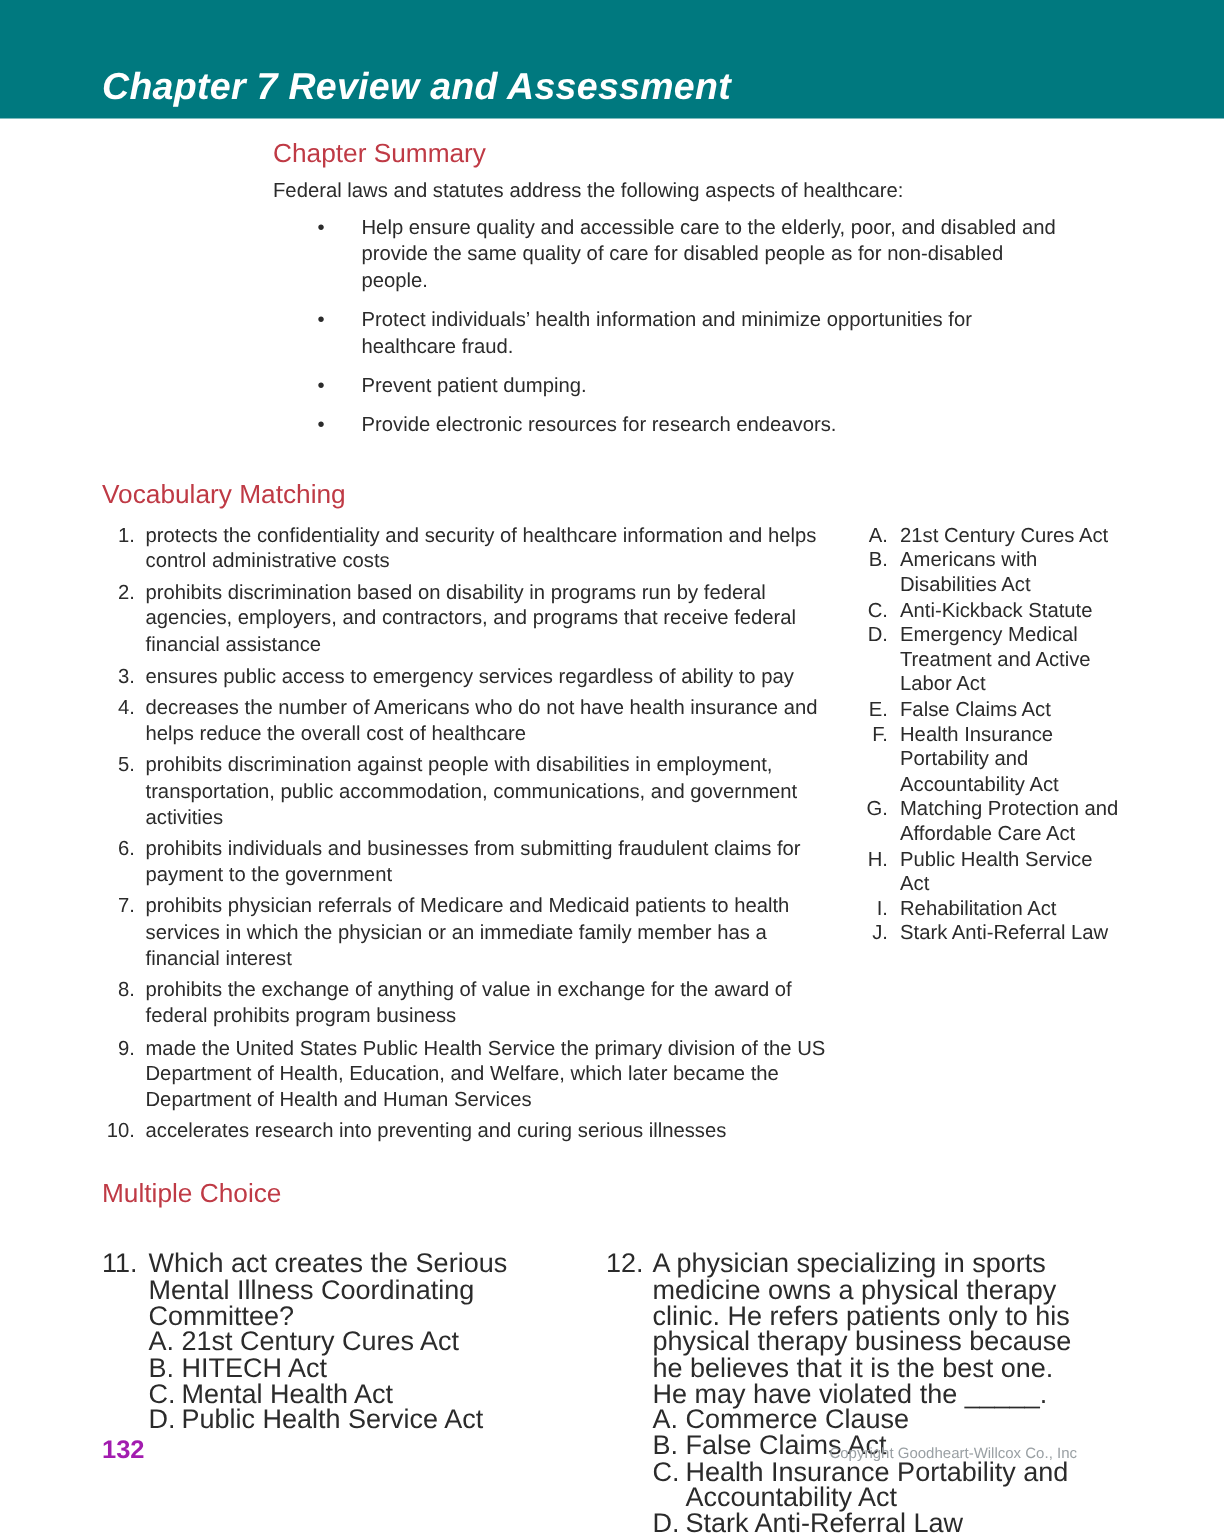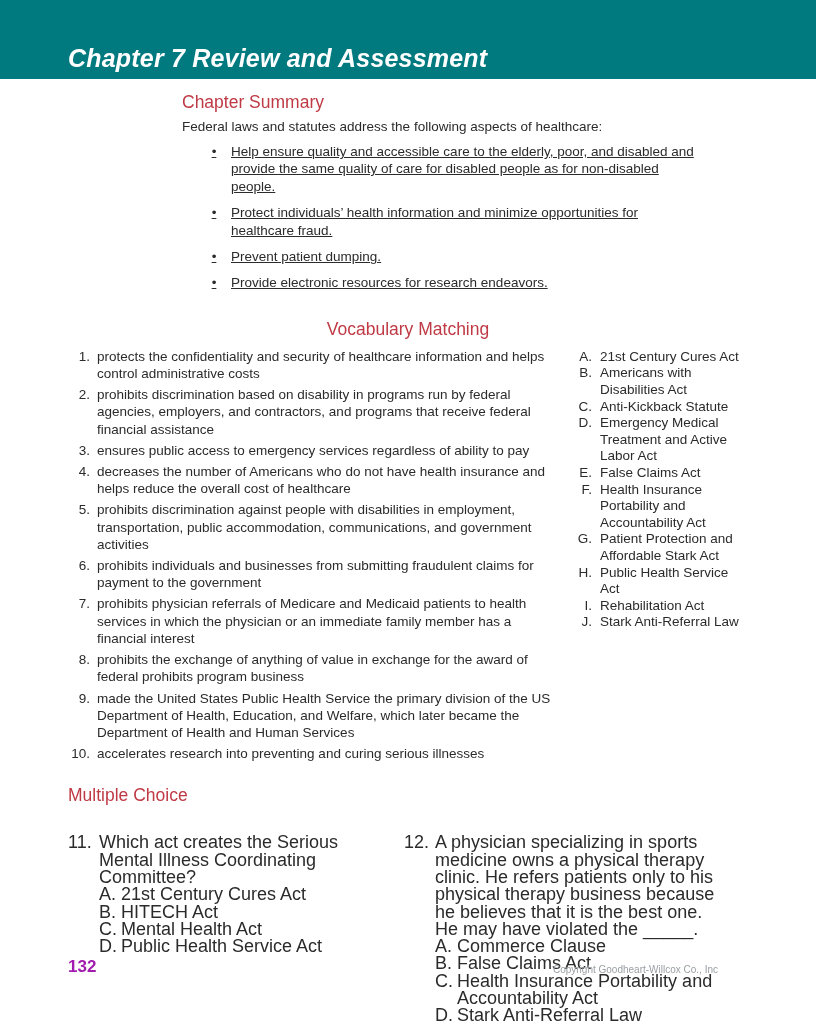--- a/index.html
+++ b/index.html
@@ -41,29 +41,29 @@
   .summary { margin-left: 114px; margin-top: 13px; width: 514px; }
   .summary h2 { margin-bottom: 5px; }
   .summary .intro { font-size: 13.5px; line-height: 17px; }
   .summary ul {
     list-style: none;
     margin: 8px 0 0 26px;
     display: flex; flex-direction: column; gap: 9px;
     width: 488px;
   }
   .summary li {
-    display: grid; grid-template-columns: 12px 465px; column-gap: 11px;
-    font-size: 13.5px; line-height: 17.4px; text-decoration: underline;
+    display: grid; grid-template-columns: 12px 465px; column-gap: 21px;
+    font-size: 13.5px; line-height: 17.4px;
   }
   .bullet-dot { text-align: center; }
   .bullet-dot::before { content: "•"; }
 
   
   .vocab { margin-top: 27px; }
-  .vocab h2 { margin-bottom: 8px; text-align: center; }
+  .vocab h2 { margin-bottom: 8px; }
   .vocab-row { display: flex; justify-content: space-between; }
   .vocab-items {
     list-style: none; width: 487px;
     display: flex; flex-direction: column; gap: 4px;
   }
   .vitem {
     display: grid; grid-template-columns: 22px 1fr; column-gap: 7px;
     font-size: 13.5px; line-height: 17.2px;
   }
   .vitem .num { text-align: right; }
@@ -203,21 +203,21 @@
         <li class="voption">
           <span class="letter">E.</span>
           <span>False Claims Act</span>
         </li>
         <li class="voption">
           <span class="letter">F.</span>
           <span>Health Insurance Portability and Accountability Act</span>
         </li>
         <li class="voption">
           <span class="letter">G.</span>
-          <span>Patient Protection and Affordable Stark Act</span>
+          <span>Matching Protection and Affordable Care Act</span>
         </li>
         <li class="voption">
           <span class="letter">H.</span>
           <span>Public Health Service Act</span>
         </li>
         <li class="voption">
           <span class="letter">I.</span>
           <span>Rehabilitation Act</span>
         </li>
         <li class="voption">

